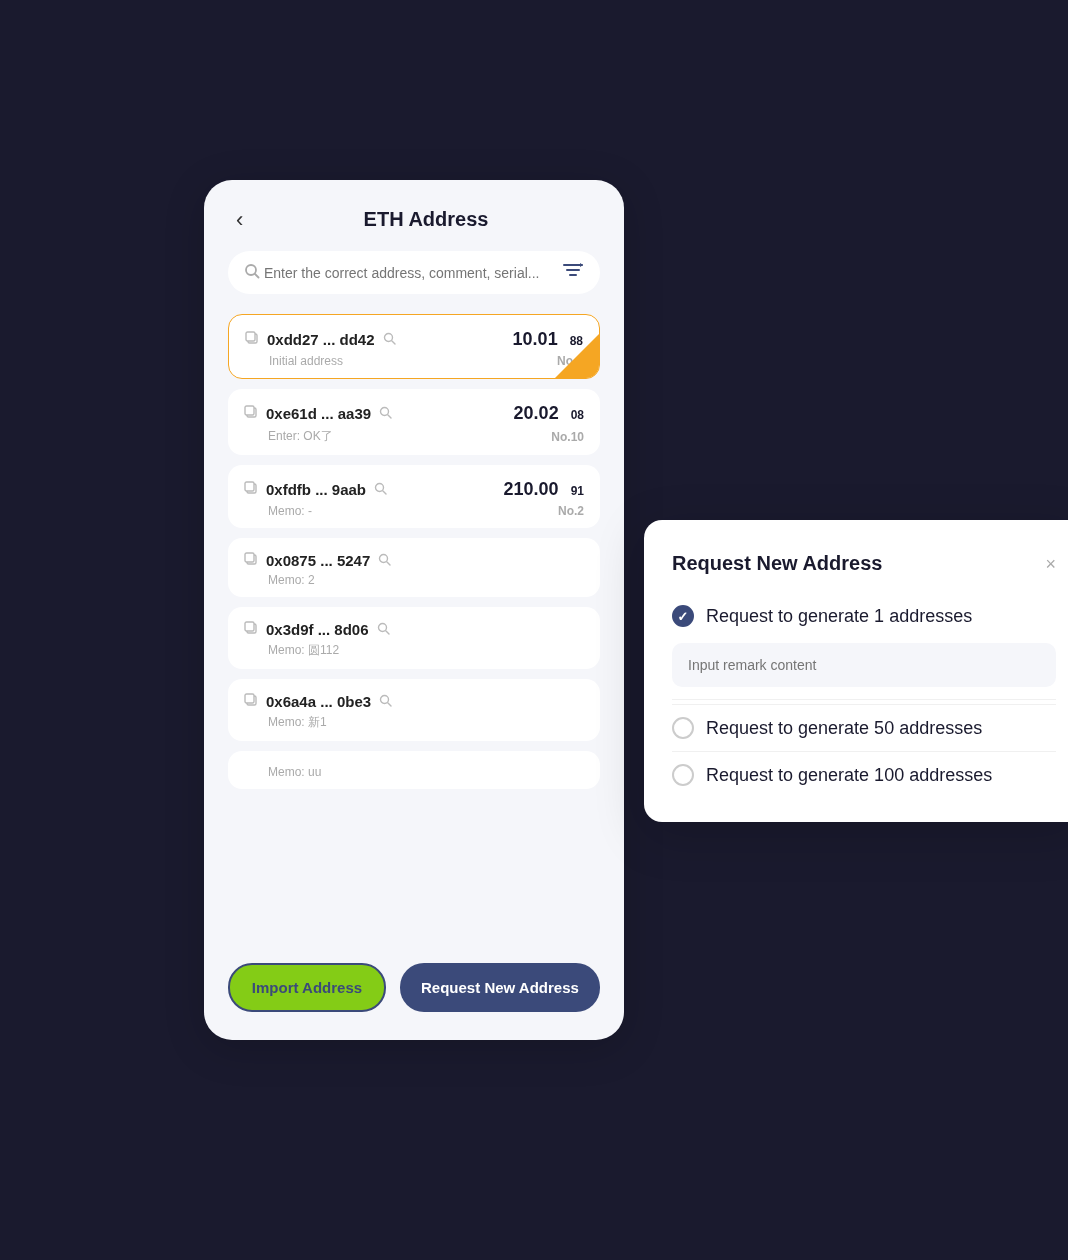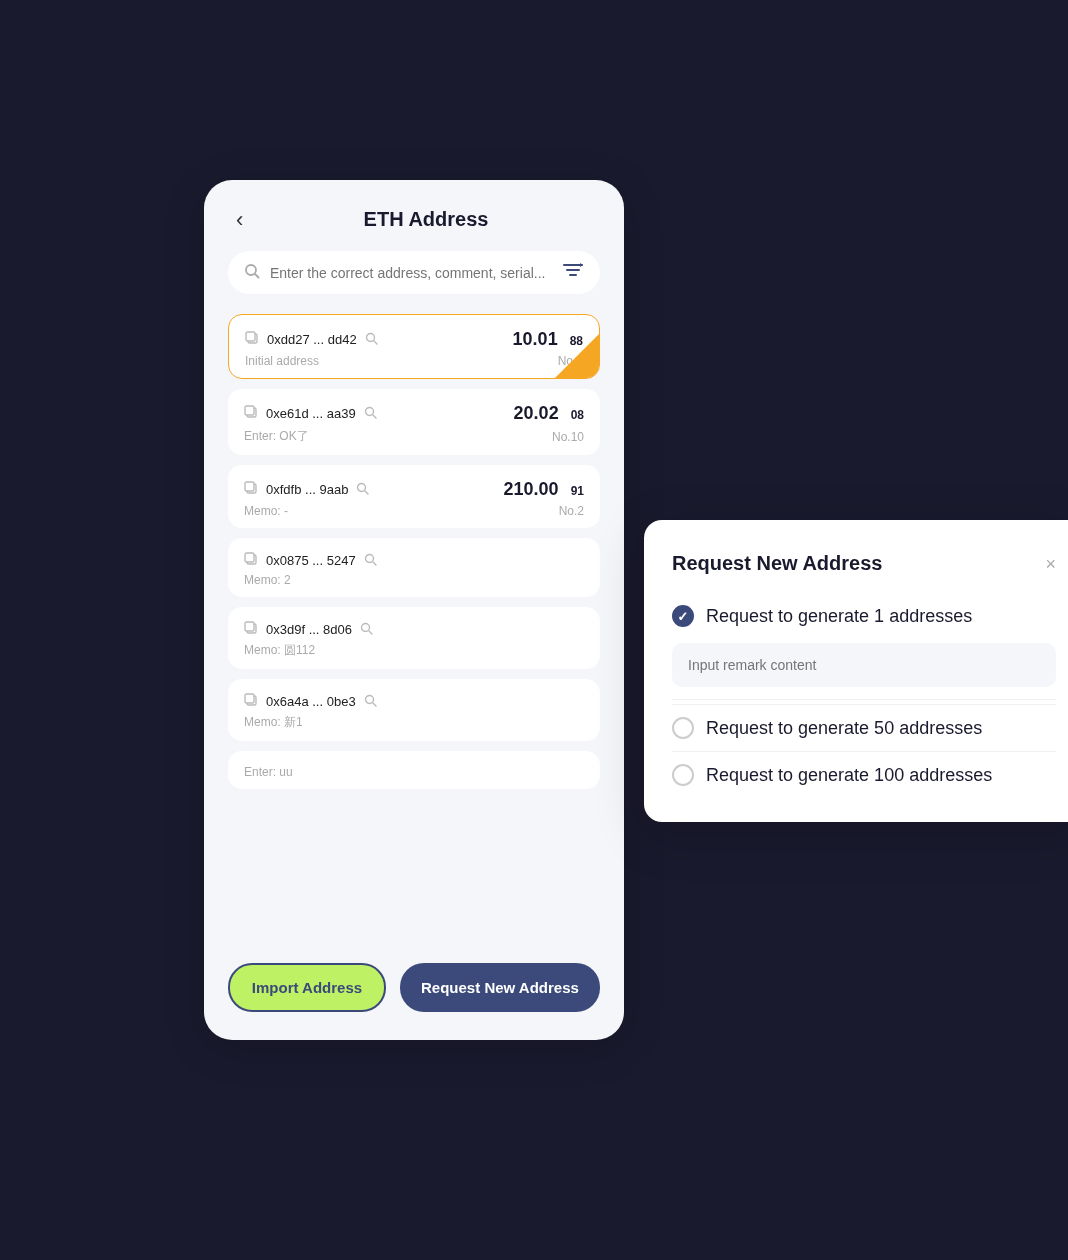--- a/index.html
+++ b/index.html
@@ -60,21 +60,21 @@
     }
 
     
     .search-bar {
       background: #fff;
       border-radius: 24px;
       display: flex;
       align-items: center;
       padding: 10px 16px;
       margin-bottom: 20px;
-      gap: 10px;
+      gap: 4px;
     }
     .search-icon-wrap {
       color: #aaa;
       font-size: 16px;
       flex-shrink: 0;
     }
     .search-input {
       border: none;
       outline: none;
       background: transparent;
@@ -121,22 +121,22 @@
       display: flex;
       align-items: center;
       gap: 8px;
     }
     .copy-icon {
       color: #aaa;
       font-size: 14px;
       cursor: pointer;
     }
     .address-text {
-      font-size: 13px;
-      font-weight: 400;
+      font-size: 15px;
+      font-weight: 700;
       color: #222;
     }
     .search-addr-icon {
       color: #aaa;
       font-size: 14px;
       cursor: pointer;
     }
     .amount-wrap {
       display: flex;
       align-items: baseline;
@@ -150,28 +150,30 @@
     .amount-small {
       font-size: 12px;
       font-weight: 600;
       color: #1a1a2e;
     }
 
     .address-bottom {
       display: flex;
       align-items: center;
       justify-content: space-between;
+      margin-left: 24px;
     }
     .memo-text {
       font-size: 12px;
       color: #aaa;
     }
     .no-text {
       font-size: 12px;
       color: #aaa;
+      font-weight: bold;
     }
 
     
     .corner-badge {
       position: absolute;
       right: 0;
       bottom: 0;
       width: 0;
       height: 0;
       border-style: solid;
@@ -181,21 +183,21 @@
 
     
     .bottom-buttons {
       display: flex;
       gap: 14px;
       margin-top: 20px;
     }
     .btn-import {
       flex: 1;
       border: 2px solid #3b4a7a;
-      background: #bef264;
+      background: #84cc16;
       color: #3b4a7a;
       border-radius: 24px;
       padding: 14px 0;
       font-size: 15px;
       font-weight: 600;
       cursor: pointer;
     }
     .btn-request {
       flex: 1.3;
       background: #3b4a7a;
@@ -474,21 +476,21 @@
 
     </div>
     <div class="address-bottom">
       <span class="memo-text">Memo: 新1</span>
 
     </div>
 
   </div>
         <div class="address-card">
     <div class="address-bottom">
-      <span class="memo-text">Enter: uu</span>
+      <span class="memo-text">Memo: uu</span>
 
     </div>
 
   </div>
       </div>
 
     <div class="bottom-buttons">
       <button class="btn-import">Import Address</button>
       <button class="btn-request">Request New Address</button>
     </div>

